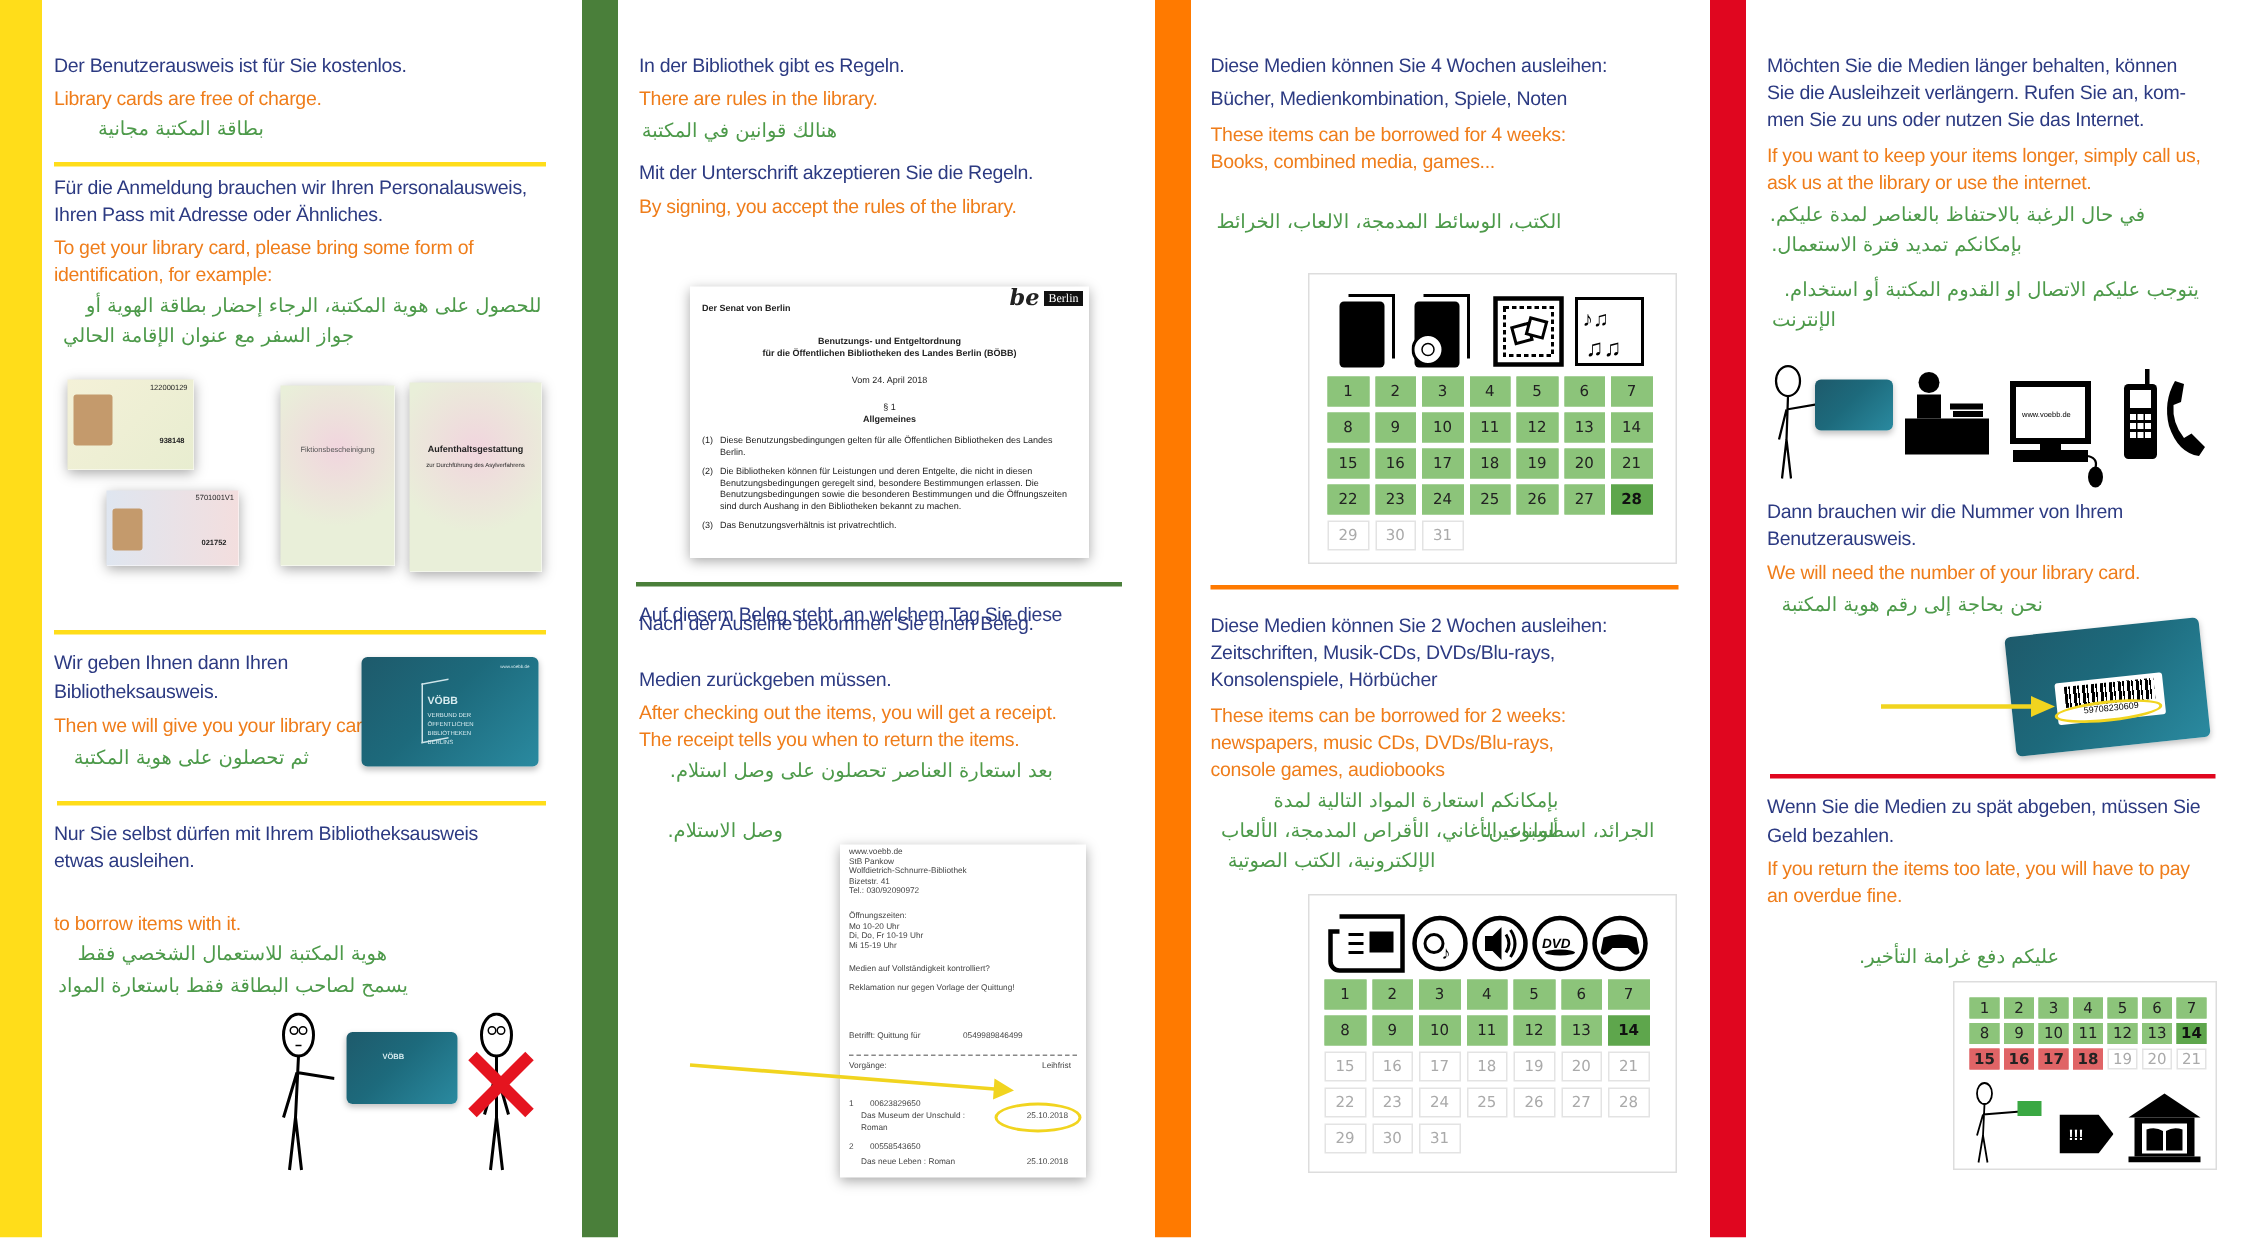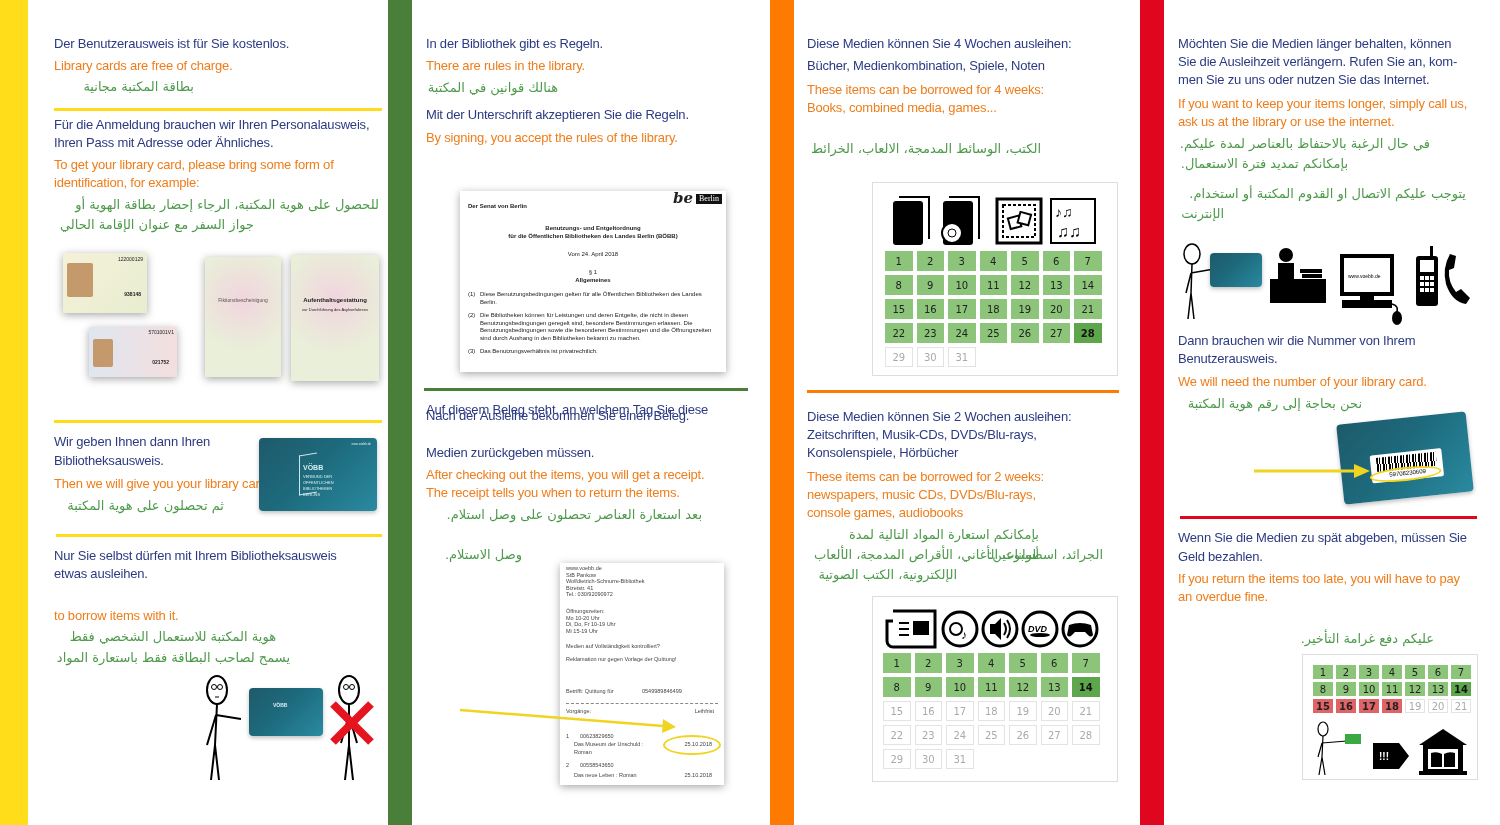--- a/index.html
+++ b/index.html
@@ -25,21 +25,21 @@
 .icon{position:absolute}
 </style>
 </head>
 <body>
 
 <div class="bar" style="left:0;width:28px;background:#ffdd1a"></div>
 <div class="bar" style="left:388px;background:#4a7f3a"></div>
 <div class="bar" style="left:770px;background:#ff7a00"></div>
 <div class="bar" style="left:1140px;background:#e0061f"></div>
 
-<div class="col" style="left:39px;width:360px">
+<div class="col" style="left:21px;width:360px">
   <div class="t de" style="left:15px;top:35px">Der Benutzerausweis ist für Sie kostenlos.</div>
   <div class="t en" style="left:15px;top:57px">Library cards are free of charge.</div>
   <div class="t ar" style="left:15px;top:77px;width:140px">بطاقة المكتبة مجانية</div>
   <div class="rule" style="left:15px;top:108px;width:328px;background:#ffdd1a"></div>
 
   <div class="t de" style="left:15px;top:116px">Für die Anmeldung brauchen wir Ihren Personalausweis,</div>
   <div class="t de" style="left:15px;top:134px">Ihren Pass mit Adresse oder Ähnliches.</div>
   <div class="t en" style="left:15px;top:156px">To get your library card, please bring some form of</div>
   <div class="t en" style="left:15px;top:174px">identification, for example:</div>
   <div class="t ar" style="left:15px;top:195px;width:325px">للحصول على هوية المكتبة، الرجاء إحضار بطاقة الهوية أو</div>
@@ -383,21 +383,21 @@
   <svg class="icon" style="left:88px;top:464px" width="120" height="14" viewBox="0 0 120 14">
       <line x1="2" y1="7" x2="104" y2="7" stroke="#f1d41f" stroke-width="3"></line>
       <polygon points="102,0 118,7 102,14" fill="#f1d41f"></polygon>
     </svg>
   <div class="rule" style="left:16px;top:516px;width:297px;background:#e0061f"></div>
 
   <div class="t de" style="left:14px;top:529px">Wenn Sie die Medien zu spät abgeben, müssen Sie</div>
   <div class="t de" style="left:14px;top:548px">Geld bezahlen.</div>
   <div class="t en" style="left:14px;top:570px">If you return the items too late, you will have to pay</div>
   <div class="t en" style="left:14px;top:588px">an overdue fine.</div>
-  <div class="t ar" style="left:14px;top:629px;width:256px;text-align:right">عليكم دفع غرامة التأخير.</div>
+  <div class="t ar" style="left:14px;top:629px;width:256px;text-align:center">عليكم دفع غرامة التأخير.</div>
 
   <div class="cal" style="left:138px;top:654px;width:176px;height:126px">
     <div class="grid" style="left:10px;top:10px;gap:3px;grid-template-columns:repeat(7,20px);grid-auto-rows:14px" id="calOver">
         <div class="cell g">1</div>
         <div class="cell g">2</div>
         <div class="cell g">3</div>
         <div class="cell g">4</div>
         <div class="cell g">5</div>
         <div class="cell g">6</div>
         <div class="cell g">7</div>

